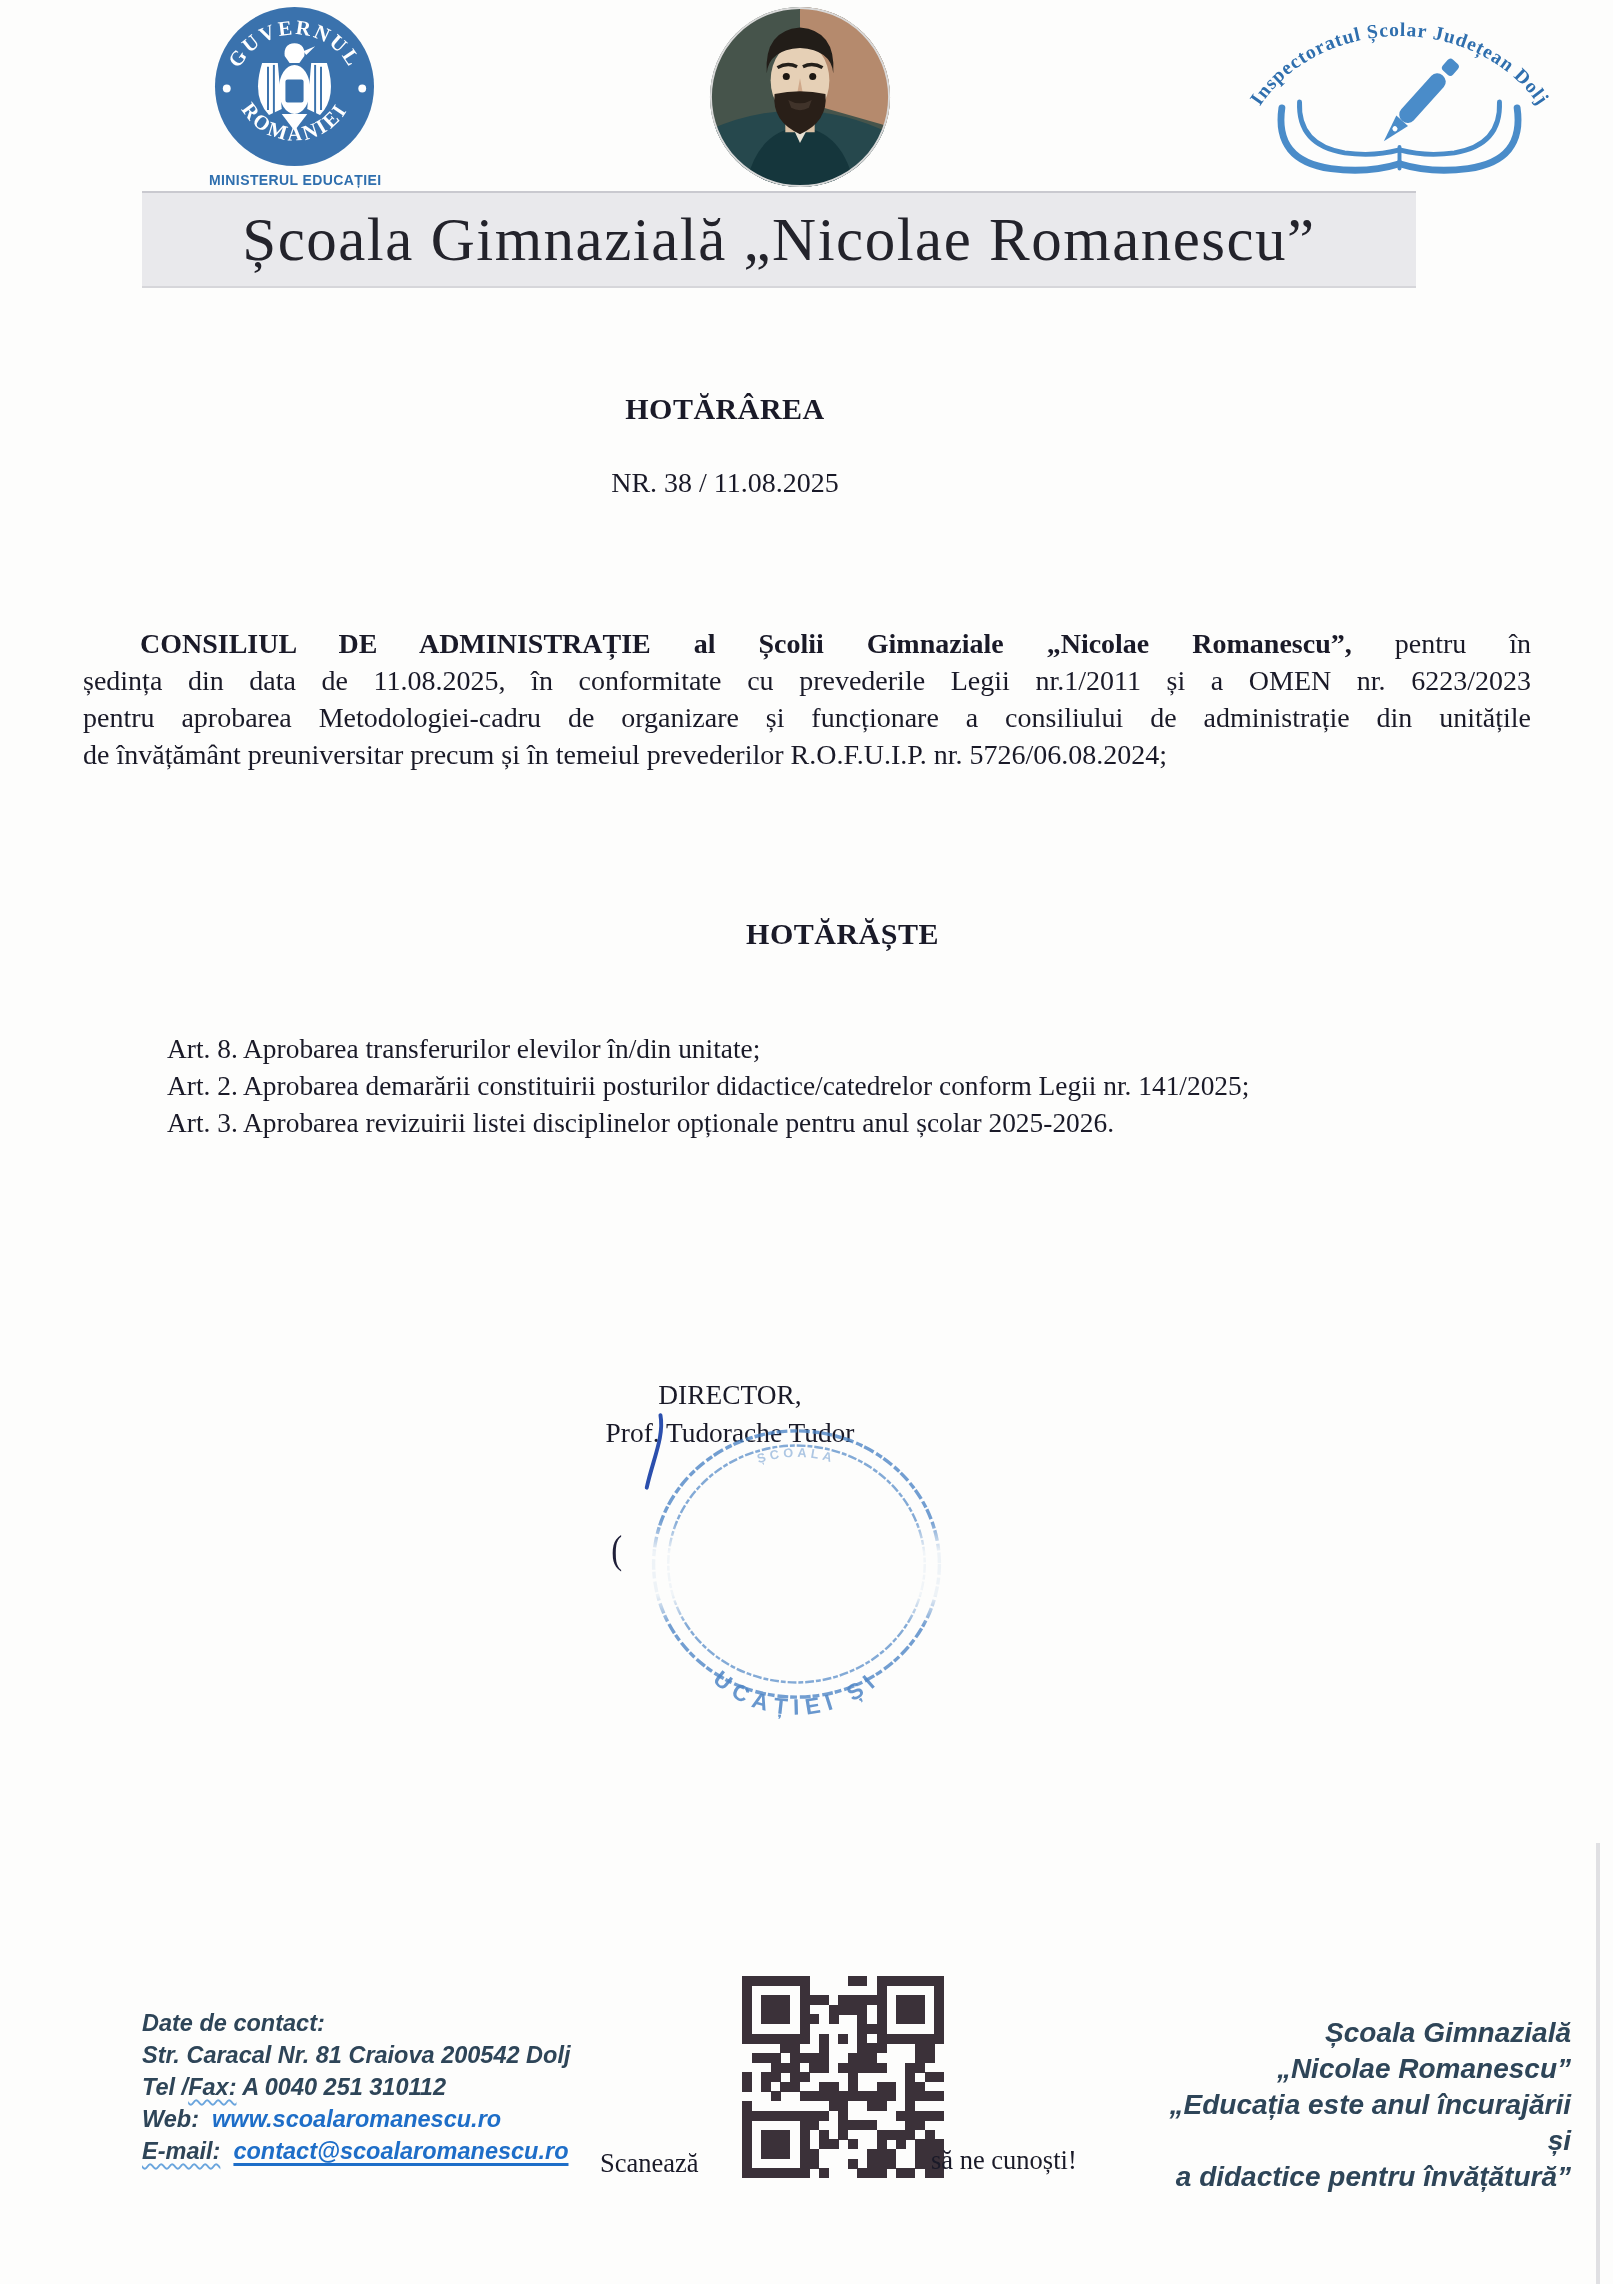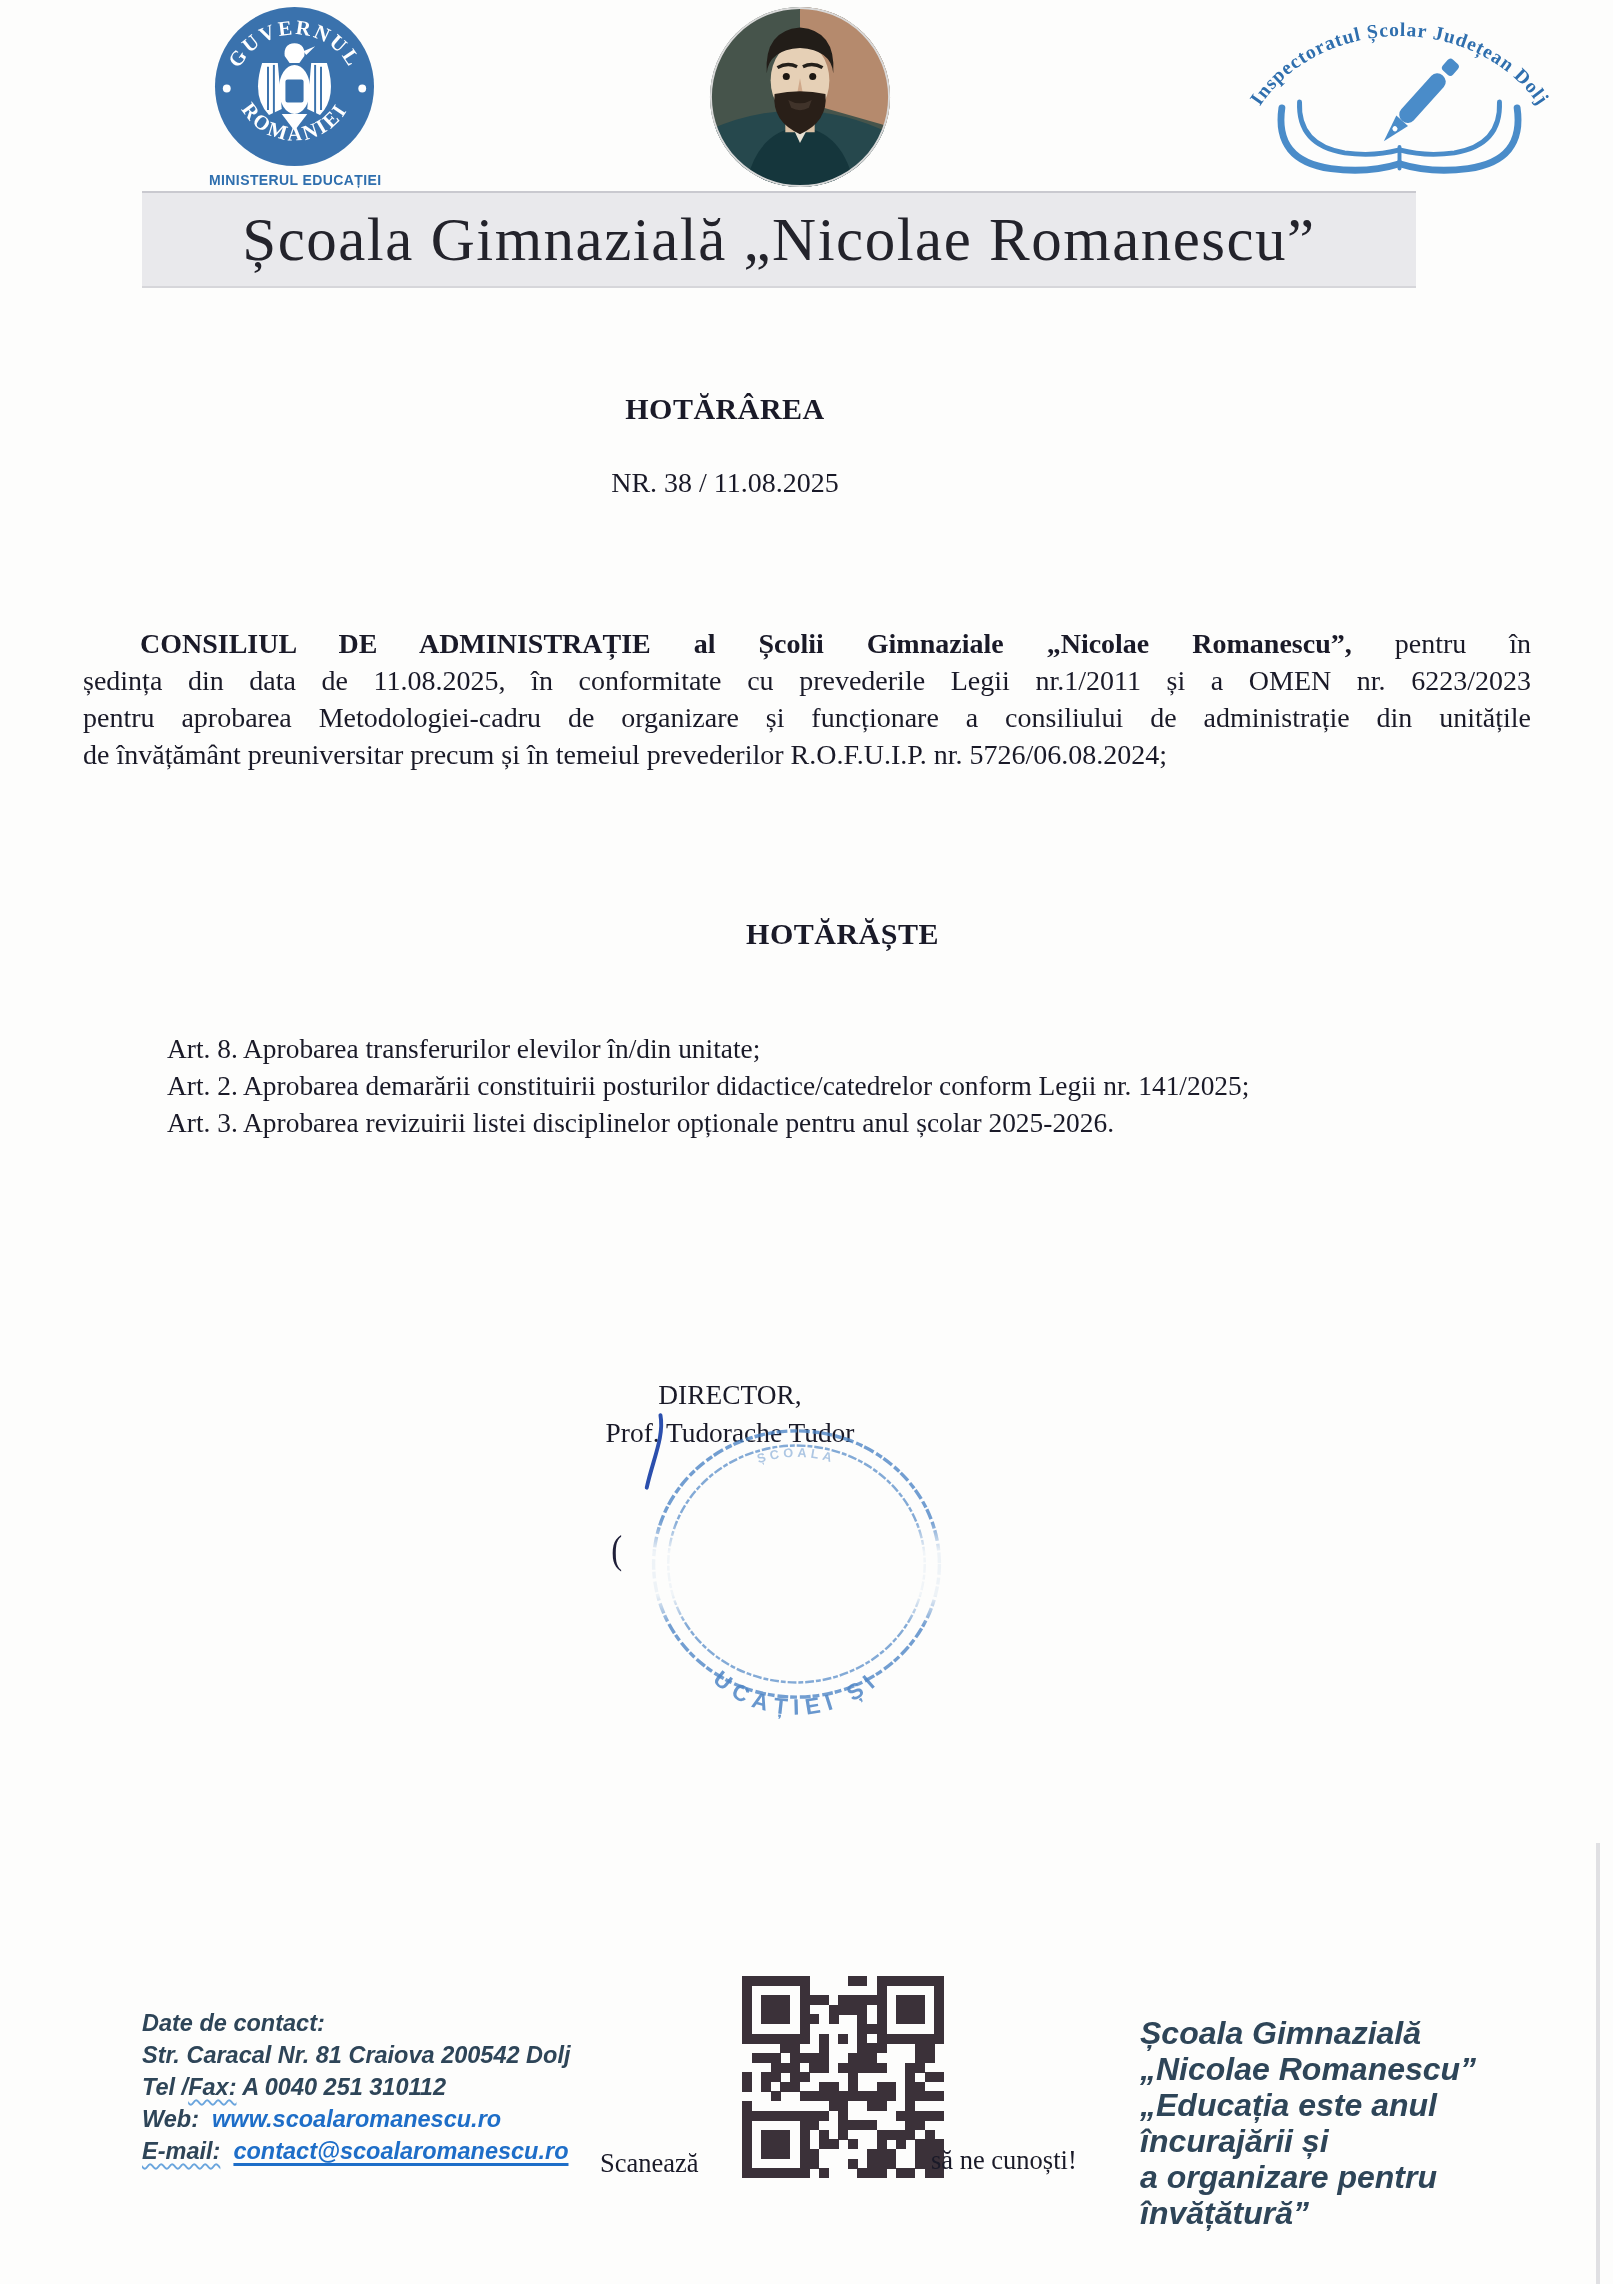--- a/index.html
+++ b/index.html
@@ -49,21 +49,21 @@
   .link{color:#1e6ec8;text-decoration:underline;text-decoration-thickness:2.5px;text-underline-offset:3.9px;}
   .weblink{color:#1e6ec8;text-decoration:none;}
 
   .qr{position:absolute;left:742px;top:1976px;width:202px;height:202px;}
   .qr i{position:absolute;display:block;background:#3b3139;}
   .qr-cap-left{position:absolute;left:600px;top:2148px;font-size:26.5px;color:#1a1a28;}
   .qr-cap-right{position:absolute;left:931px;top:2145px;font-size:26.5px;color:#1a1a28;white-space:nowrap;}
 
   .motto{position:absolute;left:1140px;top:2015px;width:431px;
          font-family:"Liberation Sans",sans-serif;font-style:italic;font-weight:bold;
-         font-size:32px;line-height:36px;color:#2e4558;}
+         font-size:28px;line-height:36px;color:#2e4558;text-align:right;}
 
   .scan-edge{position:absolute;left:1596px;top:1843px;width:3.9px;height:442px;background:#dadade;opacity:.85;}
 </style>
 </head>
 <body>
 
 <div class="page">
 
   <div class="gov-logo">
     <svg width="167" height="161" viewBox="0 0 170 164">
@@ -458,18 +458,18 @@
       <i style="left:183px;top:192px;width:10.2px;height:10.2px"></i>
       <i style="left:192px;top:192px;width:10.2px;height:10.2px"></i>
     </div>
   <div class="qr-cap-left">Scanează</div>
   <div class="qr-cap-right">să ne cunoști!</div>
 
   <div class="motto">
     <div>Școala Gimnazială</div>
     <div>„Nicolae Romanescu”</div>
     <div>„Educația este anul încurajării și</div>
-    <div> a organizare pentru învățătură”</div>
+    <div> a didactice pentru învățătură”</div>
   </div>
 
   <div class="scan-edge"></div>
 </div>
 
 
 </body></html>

